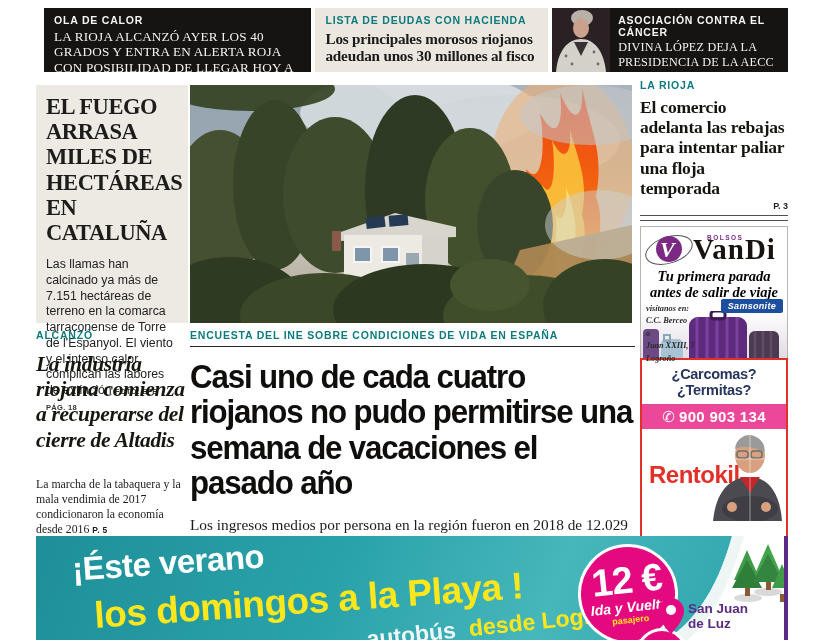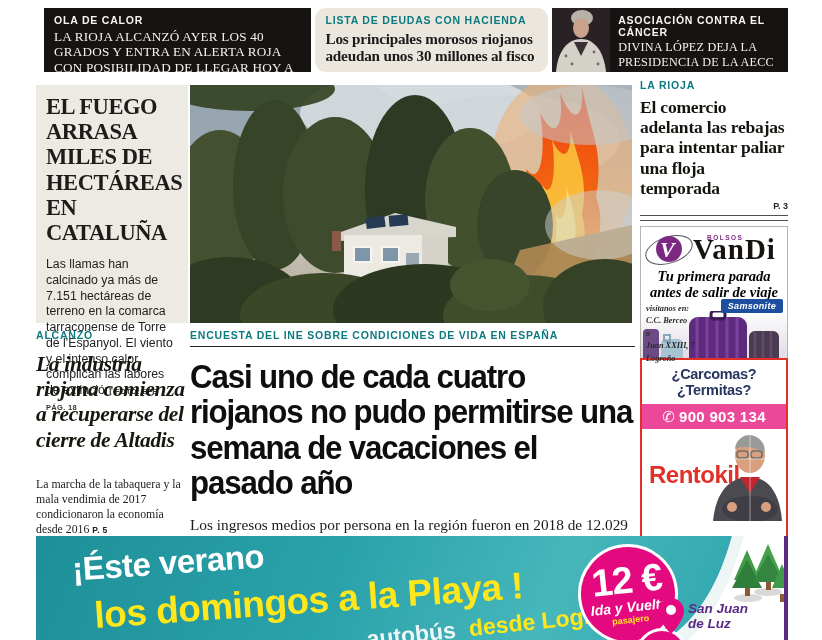--- a/index.html
+++ b/index.html
@@ -6,21 +6,21 @@
   body{width:822px;height:640px;overflow:hidden;background:#fff;
        font-family:"Liberation Sans",sans-serif;-webkit-font-smoothing:antialiased;}
   .page{position:relative;width:822px;height:640px;background:#fff;}
 
   
   .topstrip{position:absolute;left:44px;top:8px;width:744px;height:64px;display:flex;gap:4px;}
   .tbox{box-sizing:border-box;height:64px;padding:7px 10px 6px;overflow:hidden;}
   .tbox.dark{background:#161413;color:#f4f2ee;}
   .tbox.light{background:#ebe7df;color:#1a1a1a;}
   .tbox1{width:276px;}
-  .tbox2{width:240px;border-radius:11px;}
+  .tbox2{width:240px;}
   .tbox3{width:244px;display:flex;padding:0;}
   .kicker{font-size:10.5px;font-weight:bold;letter-spacing:.8px;line-height:1.1;}
   .kicker.white{color:#f7f5f1;}
   .kicker.teal{color:#0c7a7f;}
   .tser{font-family:"Liberation Serif",serif;}
   .t1-head{font-size:13.2px;line-height:1.2;margin-top:2px;letter-spacing:.2px;}
   .t2-head{font-size:15.2px;font-weight:bold;line-height:1.16;margin-top:3px;letter-spacing:-.2px;}
   .t3-head{font-size:12.2px;line-height:1.25;margin-top:2px;letter-spacing:.2px;}
   .pg{font-size:8.5px;font-weight:bold;font-family:"Liberation Sans",sans-serif;letter-spacing:.3px;}
   .tbox3-photo{width:58px;height:64px;flex:none;}
@@ -98,21 +98,21 @@
   .bn-line3 .w{color:#eef6f7;} .bn-line3 .y{color:#ffe71c;margin-left:7px;}
   .price{position:absolute;left:542px;top:8px;width:100px;height:100px;border-radius:50%;
          background:#e5097f;border:3px solid #fff;box-sizing:border-box;text-align:center;
          transform:rotate(-6deg);color:#fff;}
   .price-main{font-size:38px;font-weight:bold;line-height:1;margin-top:14px;letter-spacing:-1px;}
   .price-sub1{font-size:14px;font-weight:bold;font-style:italic;line-height:1.1;margin-top:1px;}
   .price-sub2{font-size:9px;font-weight:bold;color:#ffe71c;line-height:1.2;}
   .price2{position:absolute;left:600px;top:92px;width:52px;height:52px;border-radius:50%;
           background:#e5097f;border:3px solid #fff;box-sizing:border-box;}
   .bn-right{position:absolute;right:0;top:0;width:152px;height:104px;}
-  .bn-dest{position:absolute;left:652px;top:66px;color:#5b2a84;font-weight:bold;font-style:italic;
+  .bn-dest{position:absolute;left:652px;top:66px;color:#5b2a84;font-weight:bold;
            font-size:13.5px;line-height:1.1;z-index:4;}
   .bn-border{position:absolute;right:0;top:0;width:4px;height:104px;background:#5b2a84;z-index:5;}
   .bn-pin{position:absolute;left:622px;top:62px;z-index:4;}
 </style>
 </head>
 <body>
 
 <div class="page">
 
   <div class="topstrip">

